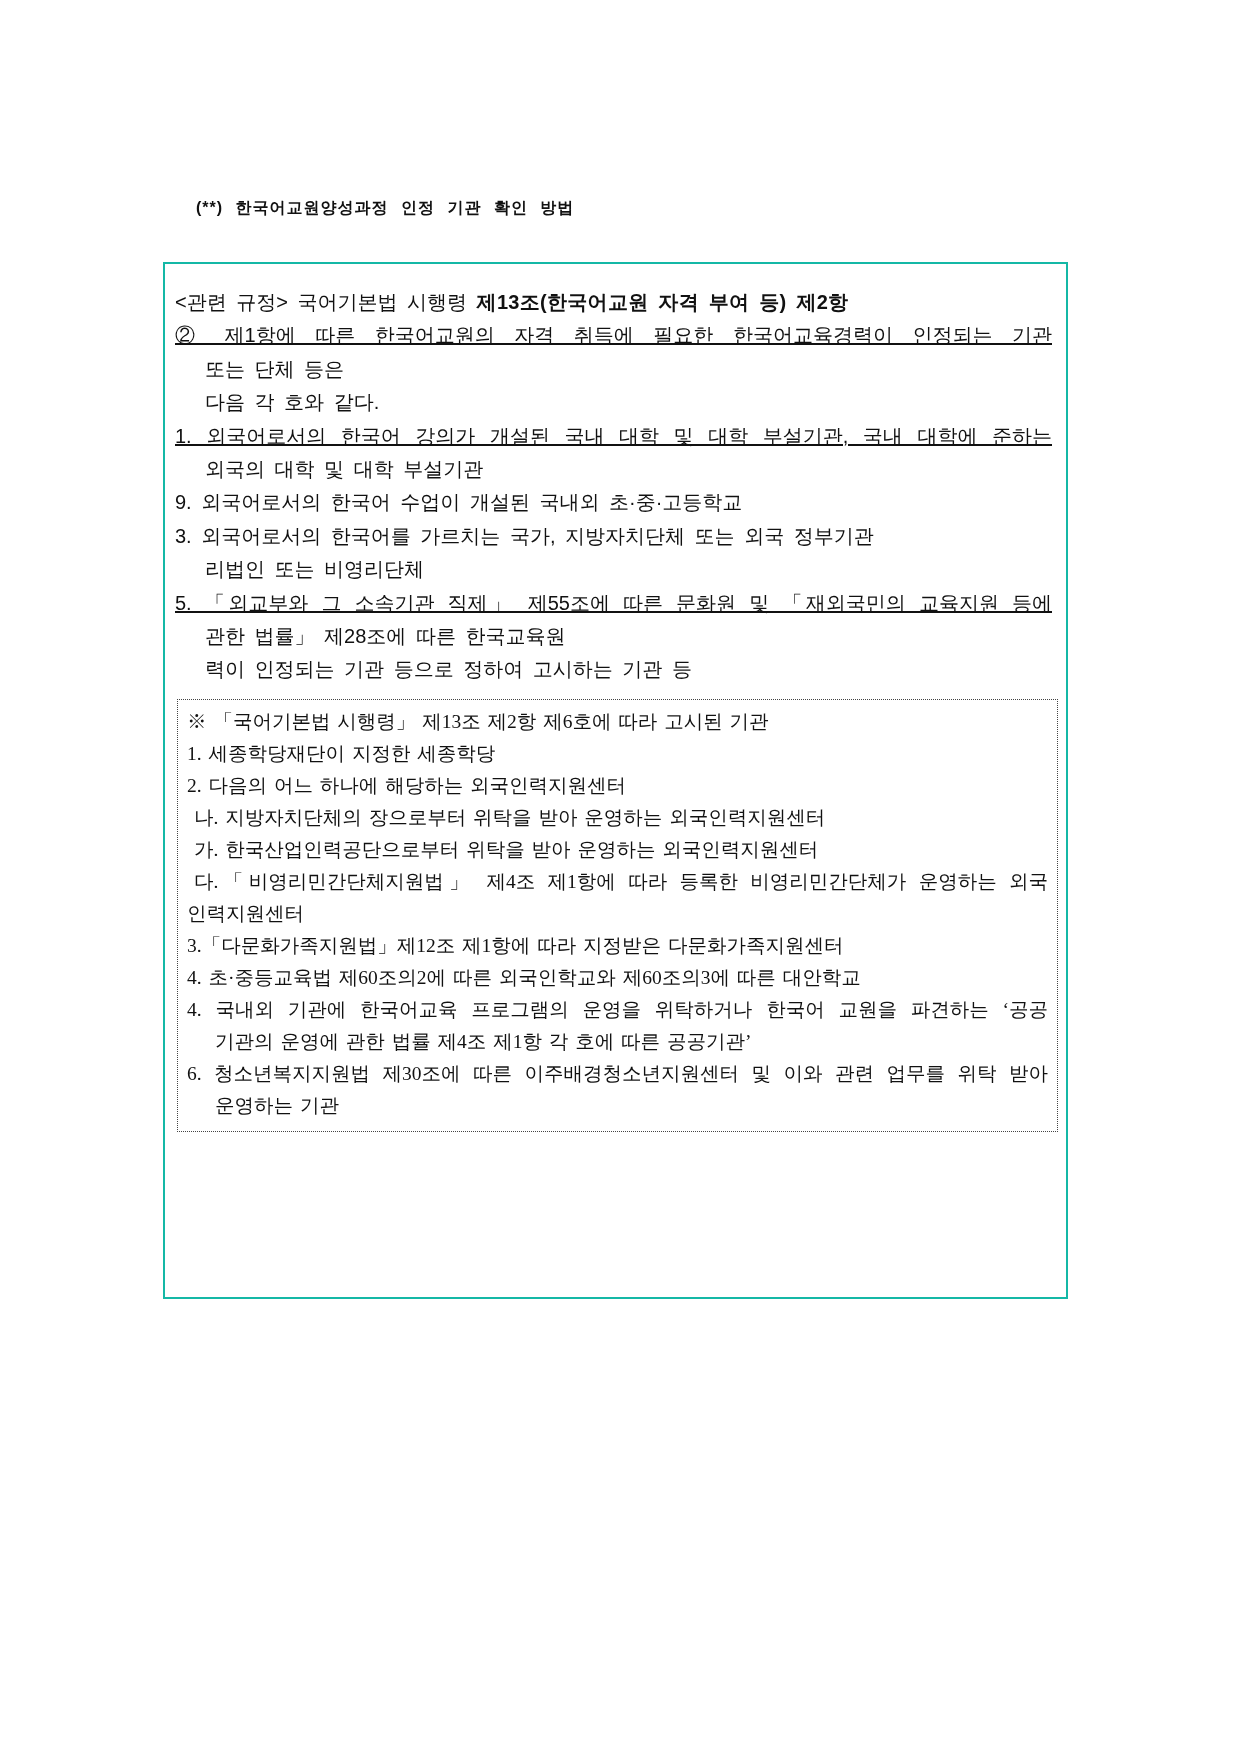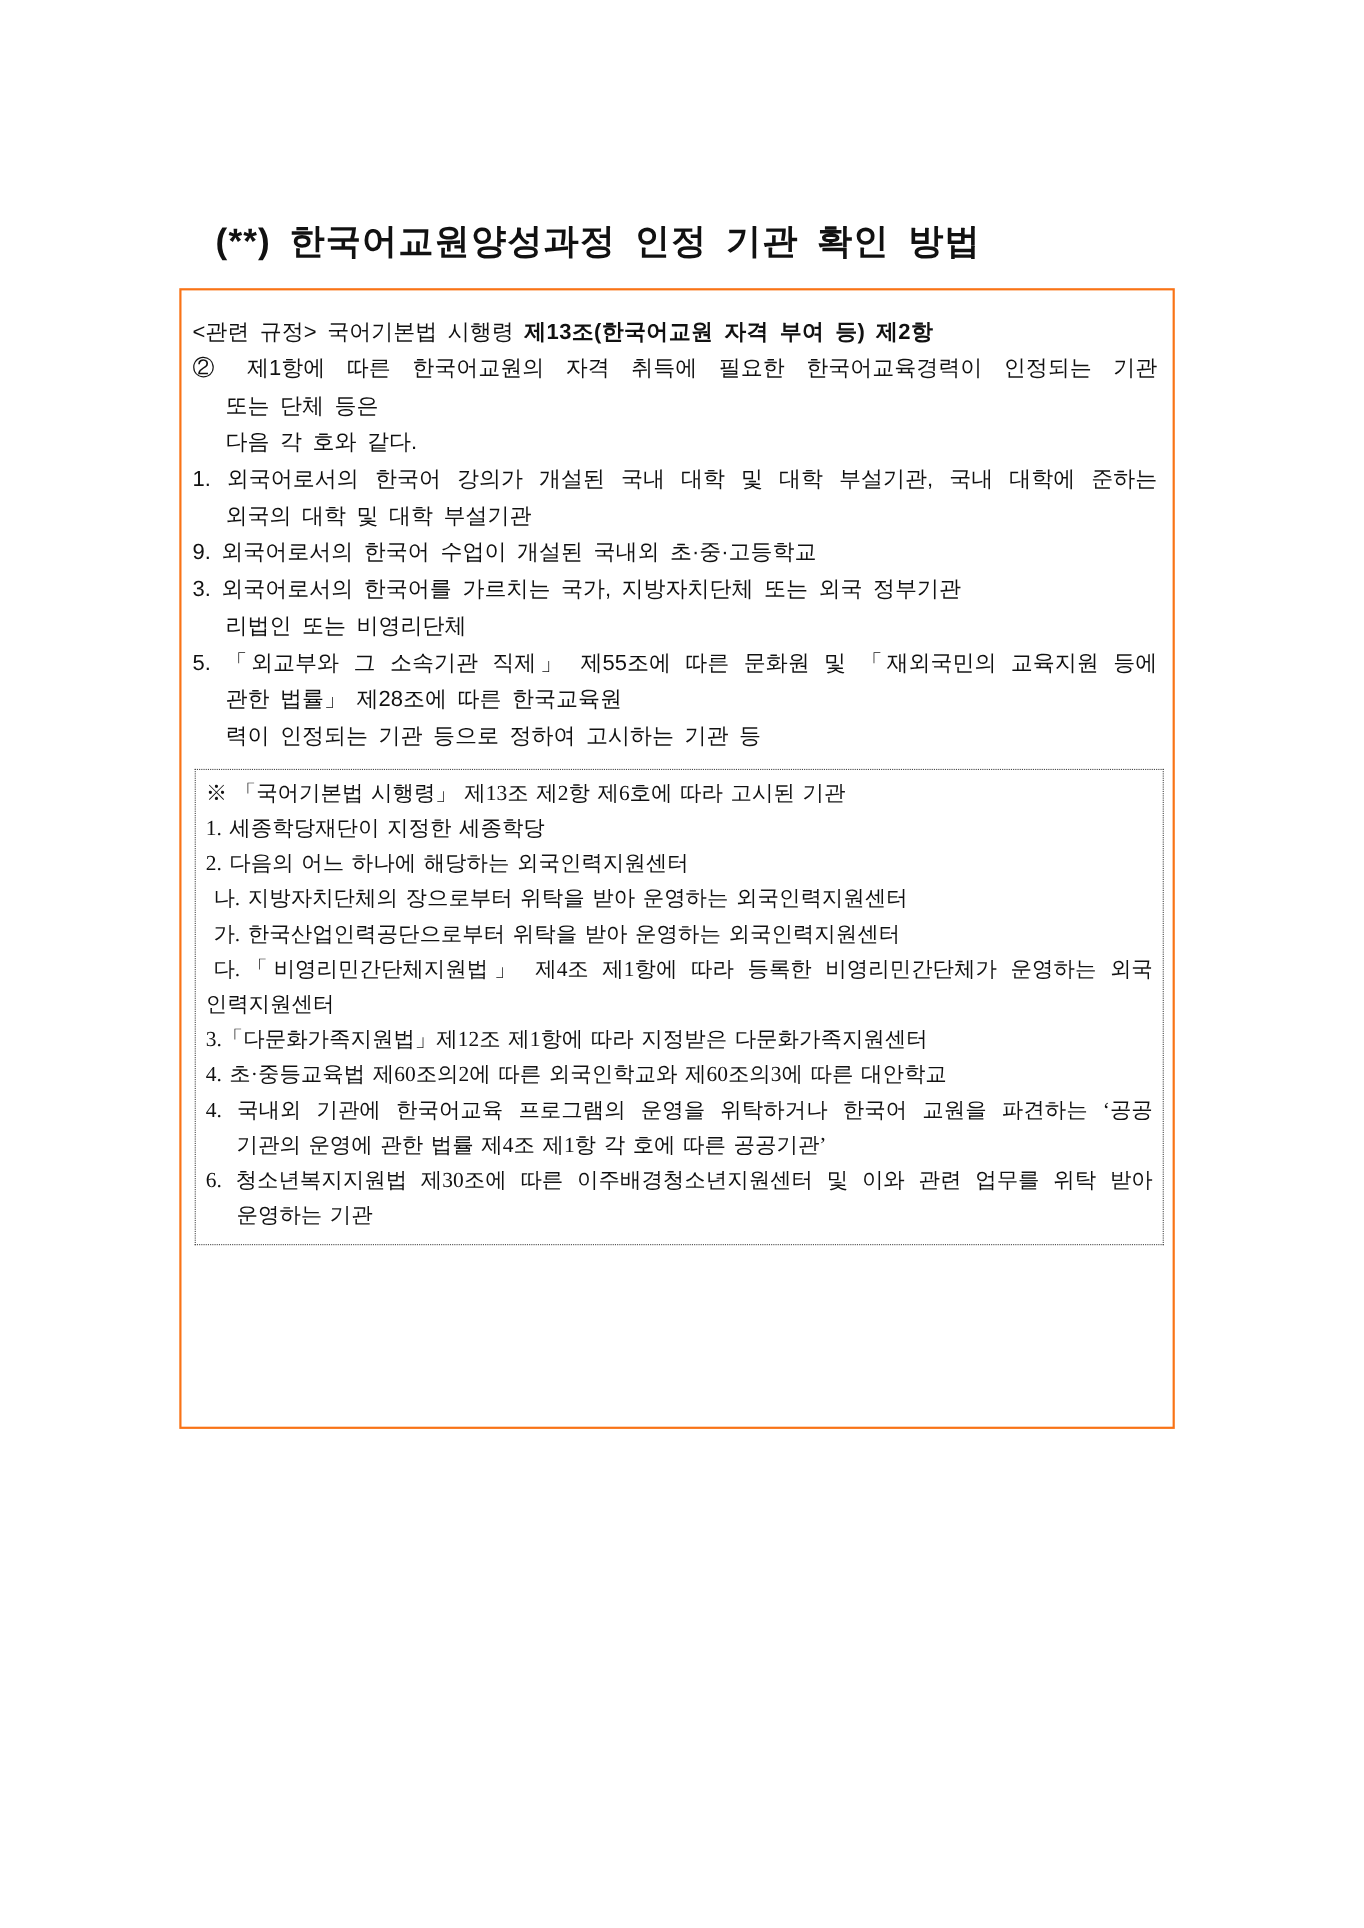--- a/index.html
+++ b/index.html
@@ -11,47 +11,48 @@
     position: relative;
     width: 1240px;
     height: 1753px;
     color: #111111;
     font-family: "Liberation Sans", sans-serif;
   }
   .doc-title {
     position: absolute;
     left: 196px;
     top: 198px;
-    font-size: 32px;
+    font-size: 16px;
     font-weight: bold;
     letter-spacing: 1px;
     word-spacing: 7px;
     white-space: nowrap;
   }
   .outer-box {
     position: absolute;
     left: 163px;
     top: 262px;
     width: 877px;
     height: 1011px;
-    border: 2px solid #f97316;
+    border: 2px solid #14b8a6;
     padding: 22px 14px 0 10px;
     box-sizing: content-box;
   }
   .line {
     font-size: 20px;
     line-height: 33.4px;
     word-spacing: 4px;
     white-space: normal;
   }
   .heading-line { font-size: 20px; }
   .bold { font-weight: bold; letter-spacing: 0.3px; }
   .jline {
     text-align: justify;
     text-align-last: justify;
+    text-decoration: underline;
   }
   .ind { padding-left: 30px; }
   .notice-box {
     border: 1px dotted #444444;
     margin-top: 12px;
     margin-left: 2px;
     margin-right: -6px;
     padding: 6px 9px 9px 9px;
   }
   .nline {

